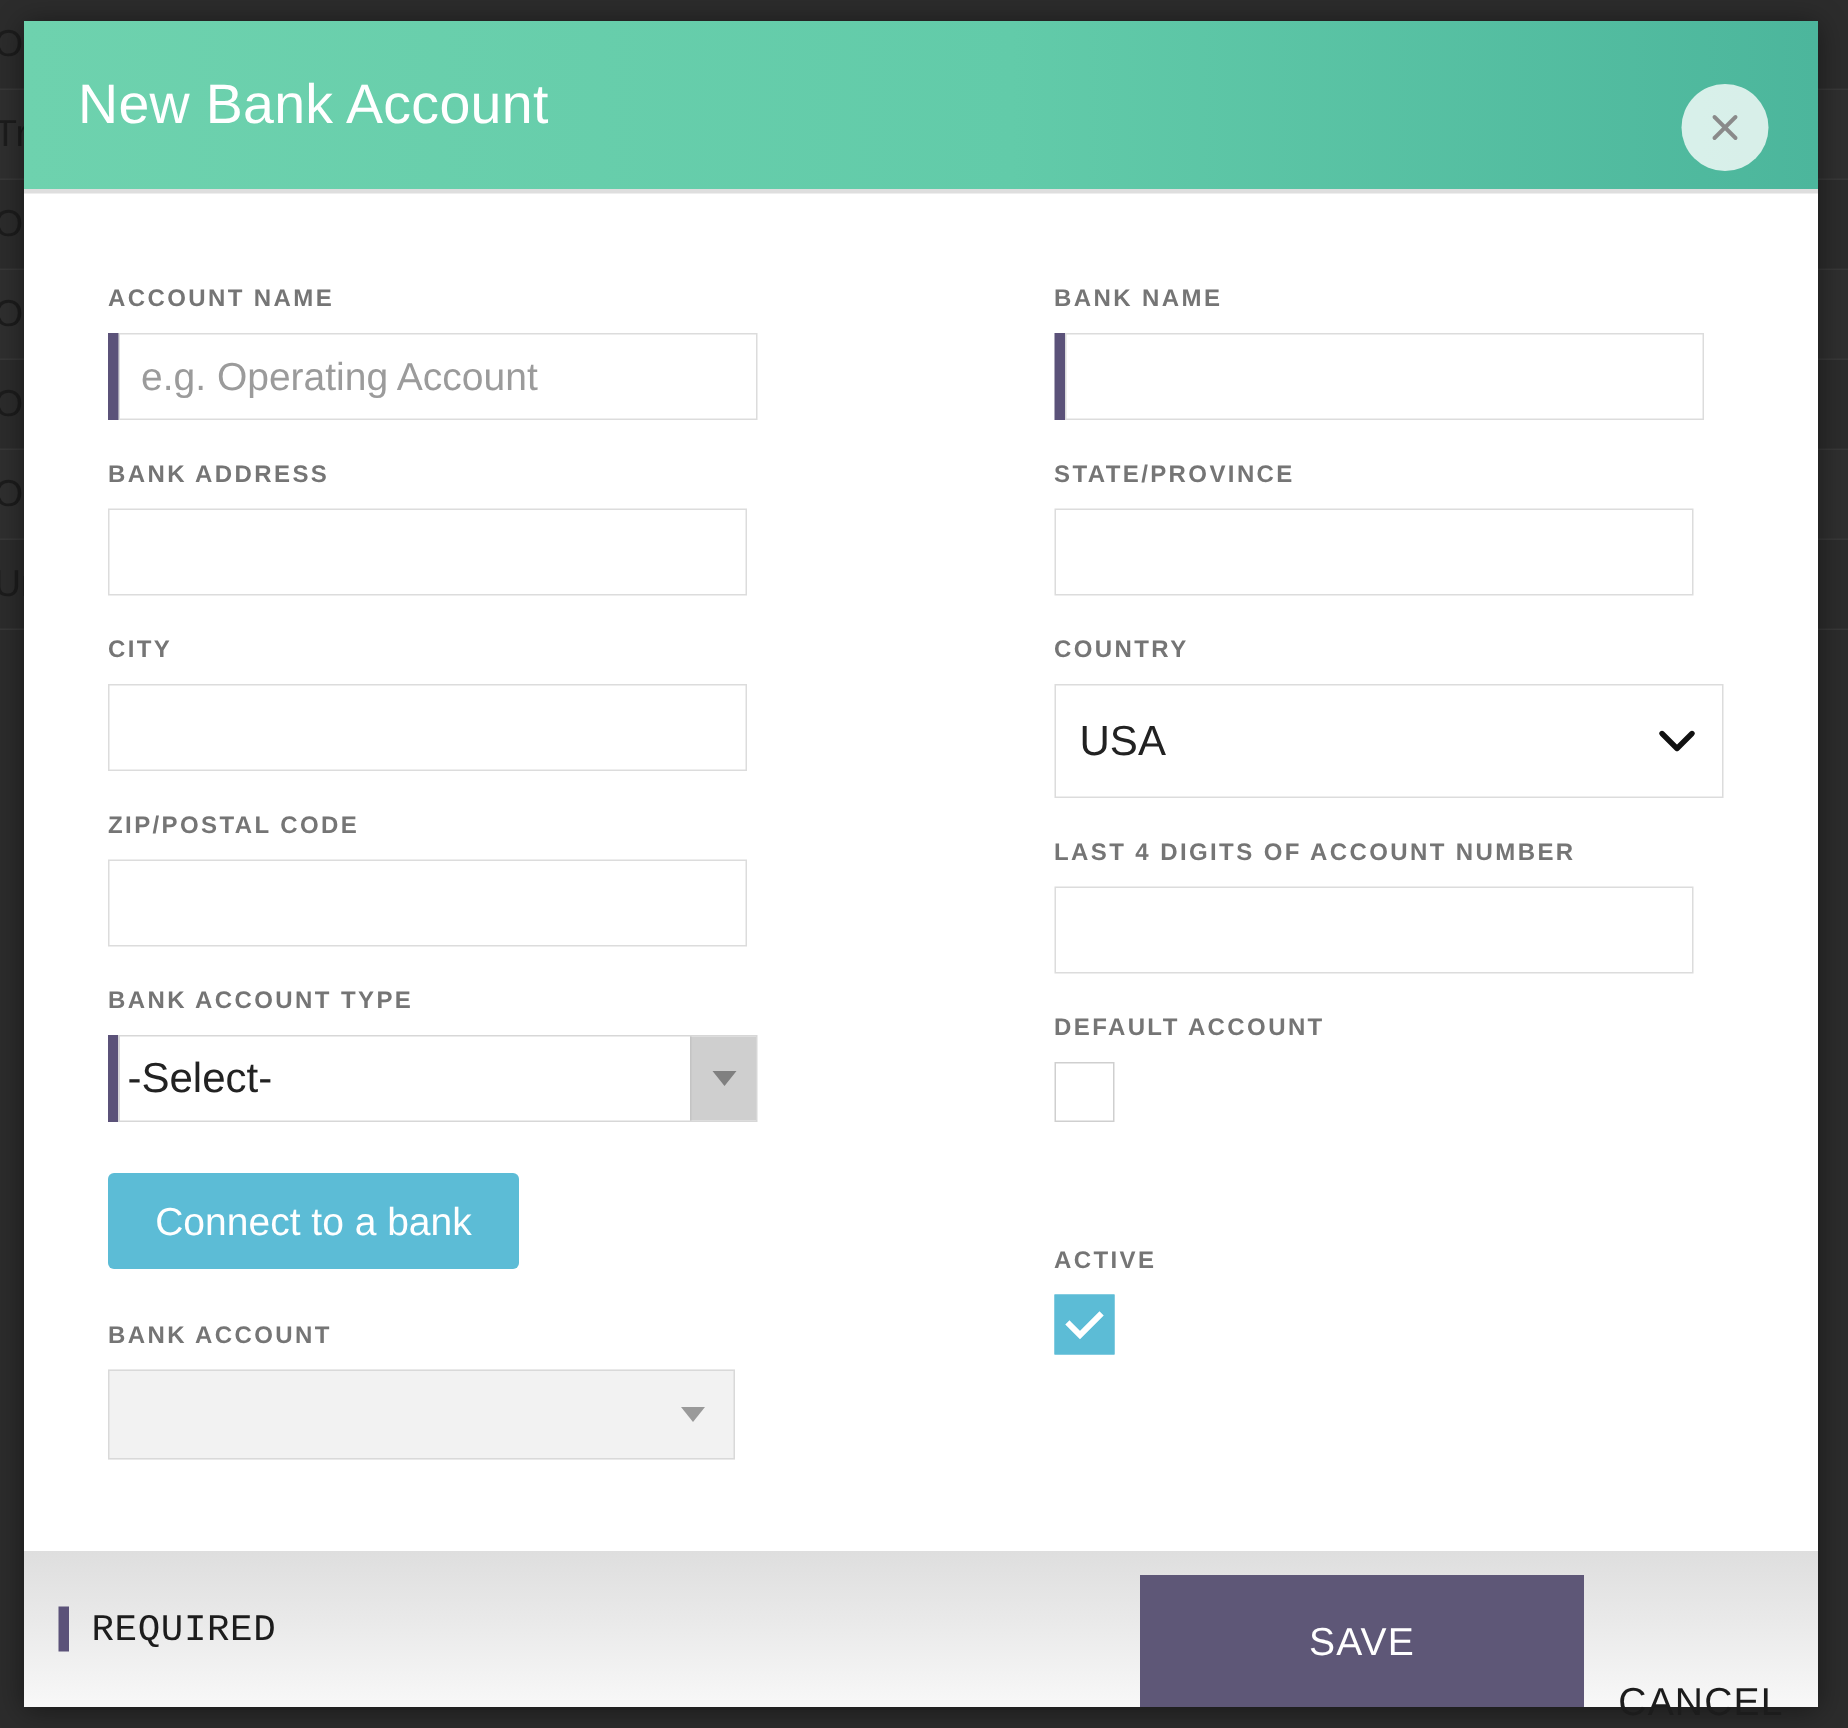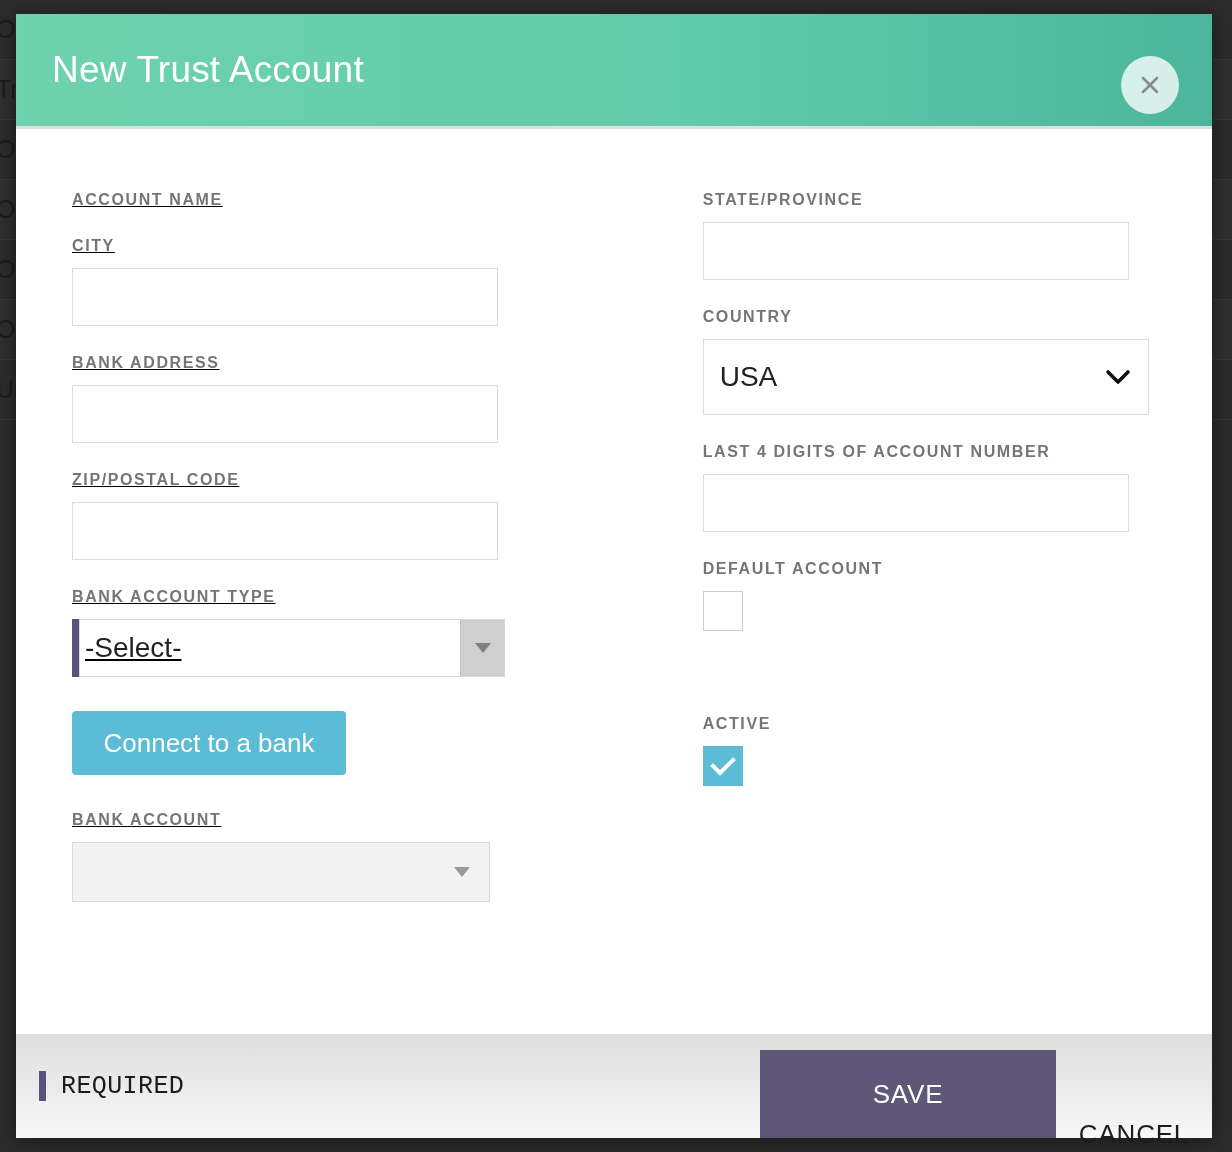--- a/index.html
+++ b/index.html
@@ -88,21 +88,21 @@
   #close-btn svg { display: block; }
 
   
   #modal-body {
     flex: 1 1 auto;
     position: relative;
     padding: 62px 56px 0 56px;
     overflow: hidden;
   }
   .cols { display: flex; }
-  .col-left  { width: 640px; text-decoration: underline; }
+  .col-left  { width: 640px; }
   .col-right { width: 460px; }
 
   .field { margin-bottom: 28px; }
   .flabel {
     display: block;
     color: #757575;
     font-size: 16px;
     font-weight: bold;
     letter-spacing: 1.6px;
     margin-bottom: 13px;
@@ -319,47 +319,51 @@
     <div class="bg-row">
       <span class="bg-c1">Undeposited funds</span>
     </div>
 
   </div>
 </div>
 
 <div id="modal">
 
   <div id="modal-header">
-    <h1 id="modal-title">New Trust Account</h1>
+    <h1 id="modal-title">New Bank Account</h1>
     <button id="close-btn">
       <svg width="30" height="30" viewBox="0 0 30 30" aria-hidden="true">
         <line x1="8" y1="8" x2="22" y2="22" stroke="#8a8a8a" stroke-width="2.6" stroke-linecap="round"></line>
         <line x1="22" y1="8" x2="8" y2="22" stroke="#8a8a8a" stroke-width="2.6" stroke-linecap="round"></line>
       </svg>
     </button>
   </div>
 
   <div id="modal-body">
     <div class="cols">
 
       <div class="col-left">
 
         <div class="field">
           <span class="flabel">ACCOUNT NAME</span>
+          <div class="input-wrap">
+            <span class="req-bar"></span>
+            <input class="txt req" type="text" placeholder="e.g. Operating Account" style="">
+          </div>
+        </div>
+
+        <div class="field">
+          <span class="flabel">BANK ADDRESS</span>
+          <div class="input-wrap">
+            <input class="txt" type="text" placeholder="" style="">
+          </div>
         </div>
 
         <div class="field">
           <span class="flabel">CITY</span>
-          <div class="input-wrap">
-            <input class="txt" type="text" placeholder="" style="">
-          </div>
-        </div>
-
-        <div class="field">
-          <span class="flabel">BANK ADDRESS</span>
           <div class="input-wrap">
             <input class="txt" type="text" placeholder="" style="">
           </div>
         </div>
 
         <div class="field">
           <span class="flabel">ZIP/POSTAL CODE</span>
           <div class="input-wrap">
             <input class="txt" type="text" placeholder="" style="">
           </div>
@@ -389,20 +393,27 @@
                 <span class="tri-down"></span>
               </span>
             </div>
           </div>
         </div>
 
       </div>
 
       <div class="col-right">
 
+        <div class="field">
+          <span class="flabel">BANK NAME</span>
+          <div class="input-wrap">
+            <span class="req-bar"></span>
+            <input class="txt req w-right" type="text" placeholder="" style="">
+          </div>
+        </div>
 
         <div class="field">
           <span class="flabel">STATE/PROVINCE</span>
           <div class="input-wrap">
             <input class="txt w-right2" type="text" placeholder="" style="">
           </div>
         </div>
 
         <div class="field">
           <span class="flabel">COUNTRY</span>

